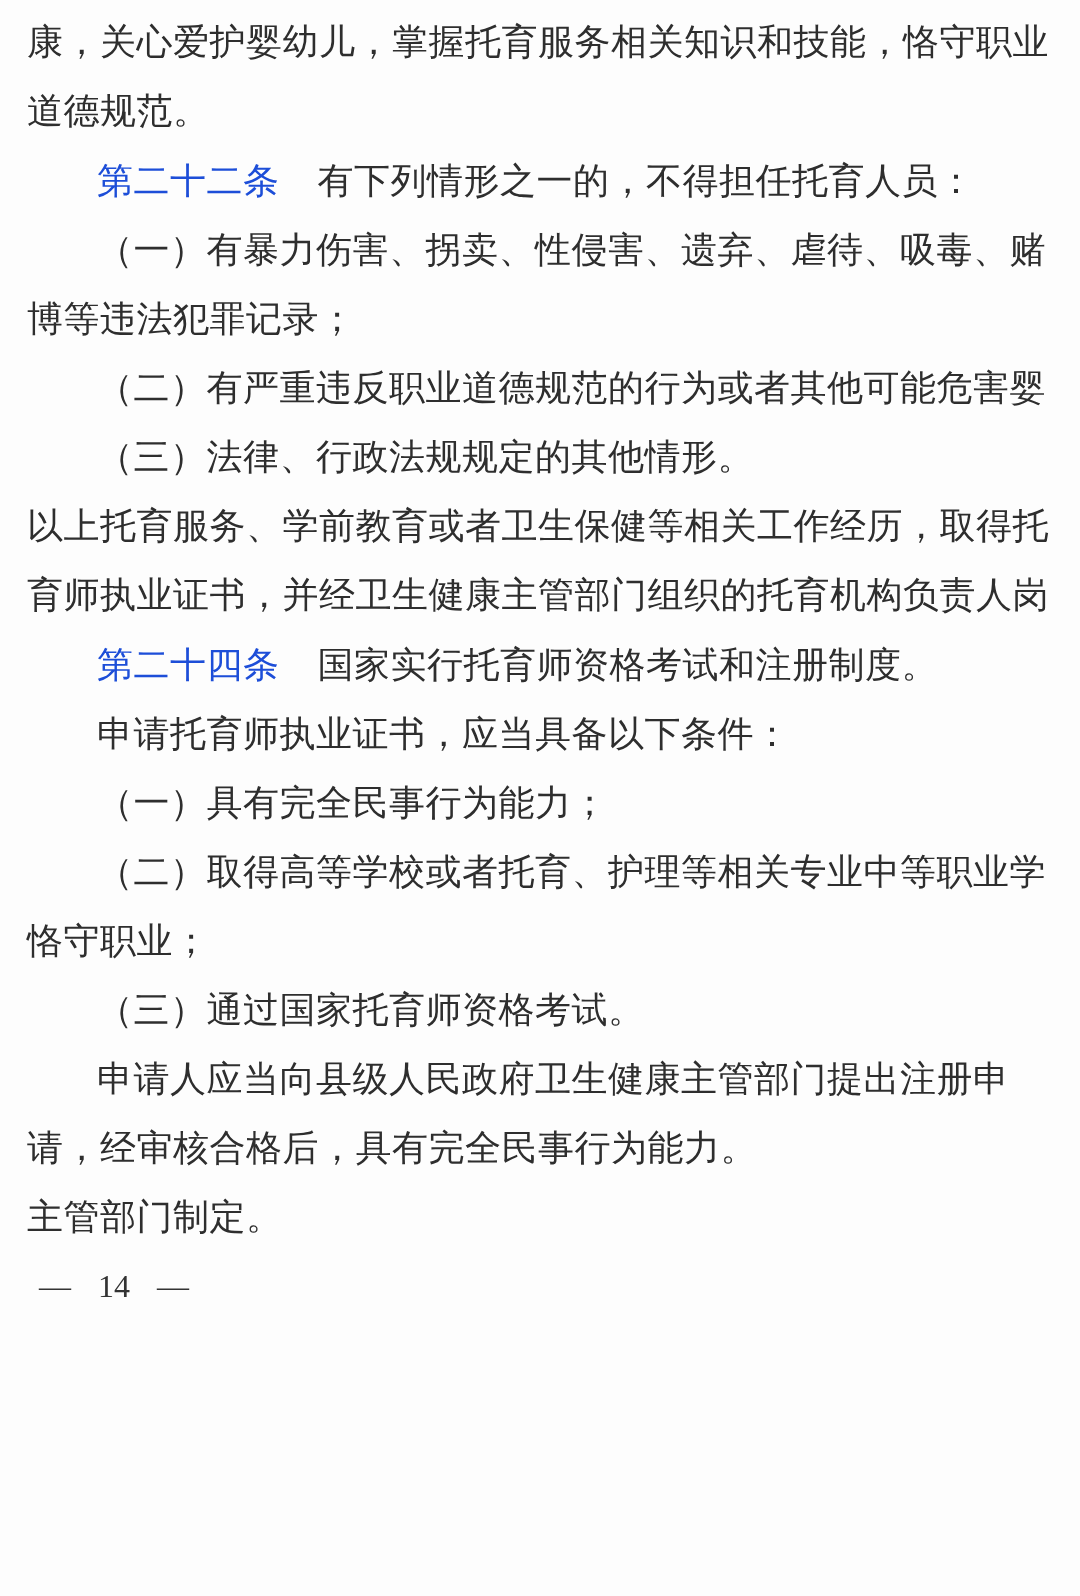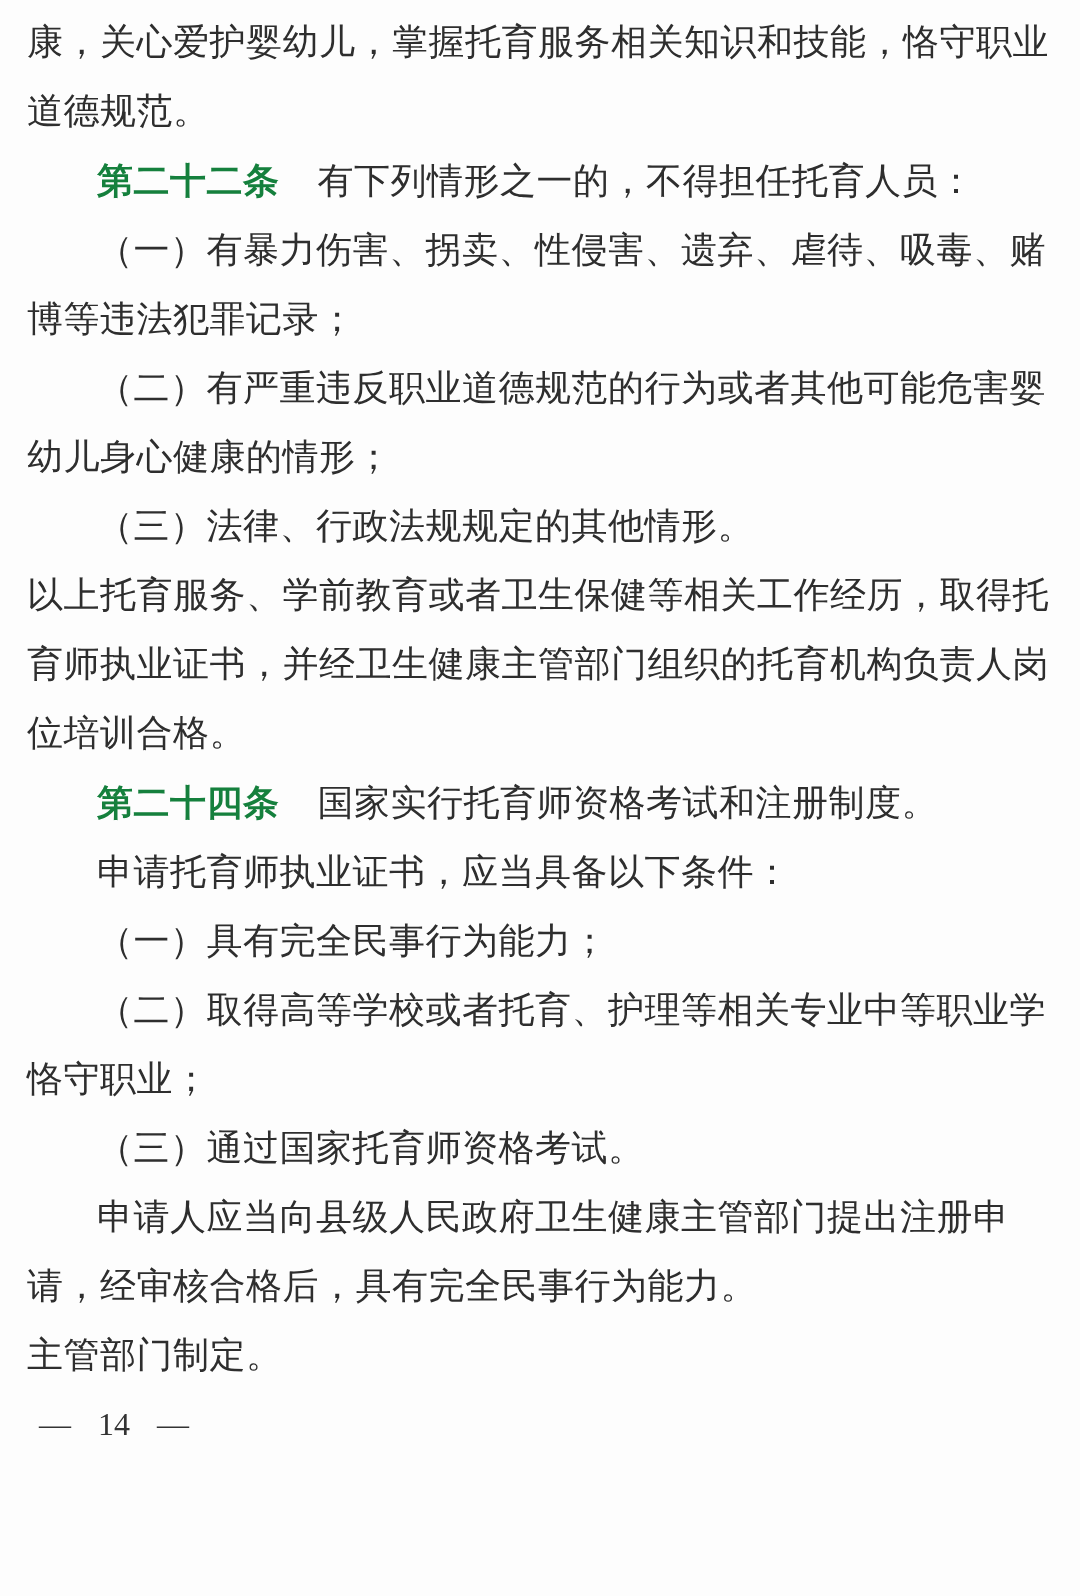--- a/index.html
+++ b/index.html
@@ -24,23 +24,23 @@
   .line {
     font-size: 36px;
     line-height: 69px;
     white-space: nowrap;
     letter-spacing: 0.5px;
   }
   .ind {
     padding-left: 70px;
   }
   .b {
-    font-weight: 700;
+    font-weight: 400;
     font-family: "Liberation Sans", "DejaVu Sans", sans-serif;
-    color: #15803d;
+    color: #1d4ed8;
     margin-right: 38px;
   }
   .footer {
     margin-top: 16px;
     display: flex;
     align-items: center;
     gap: 27px;
     padding-left: 12px;
     font-size: 32px;
     color: #333333;
@@ -56,26 +56,24 @@
   <div class="content">
 
     <div class="line"><span>康，关心爱护婴幼儿，掌握托育服务相关知识和技能，恪守职业</span></div>
     <div class="line"><span>道德规范。</span></div>
 
     <div class="line ind"><span class="b">第二十二条</span><span>有下列情形之一的，不得担任托育人员：</span></div>
 
     <div class="line ind"><span>（一）有暴力伤害、拐卖、性侵害、遗弃、虐待、吸毒、赌</span></div>
     <div class="line"><span>博等违法犯罪记录；</span></div>
     <div class="line ind"><span>（二）有严重违反职业道德规范的行为或者其他可能危害婴</span></div>
-    <div class="line"><span>幼儿身心健康的情形；</span></div>
     <div class="line ind"><span>（三）法律、行政法规规定的其他情形。</span></div>
 
     <div class="line"><span>以上托育服务、学前教育或者卫生保健等相关工作经历，取得托</span></div>
     <div class="line"><span>育师执业证书，并经卫生健康主管部门组织的托育机构负责人岗</span></div>
-    <div class="line"><span>位培训合格。</span></div>
 
     <div class="line ind"><span class="b">第二十四条</span><span>国家实行托育师资格考试和注册制度。</span></div>
     <div class="line ind"><span>申请托育师执业证书，应当具备以下条件：</span></div>
     <div class="line ind"><span>（一）具有完全民事行为能力；</span></div>
     <div class="line ind"><span>（二）取得高等学校或者托育、护理等相关专业中等职业学</span></div>
     <div class="line"><span>恪守职业；</span></div>
     <div class="line ind"><span>（三）通过国家托育师资格考试。</span></div>
     <div class="line ind"><span>申请人应当向县级人民政府卫生健康主管部门提出注册申</span></div>
     <div class="line"><span>请，经审核合格后，具有完全民事行为能力。</span></div>
     <div class="line"><span>主管部门制定。</span></div>

